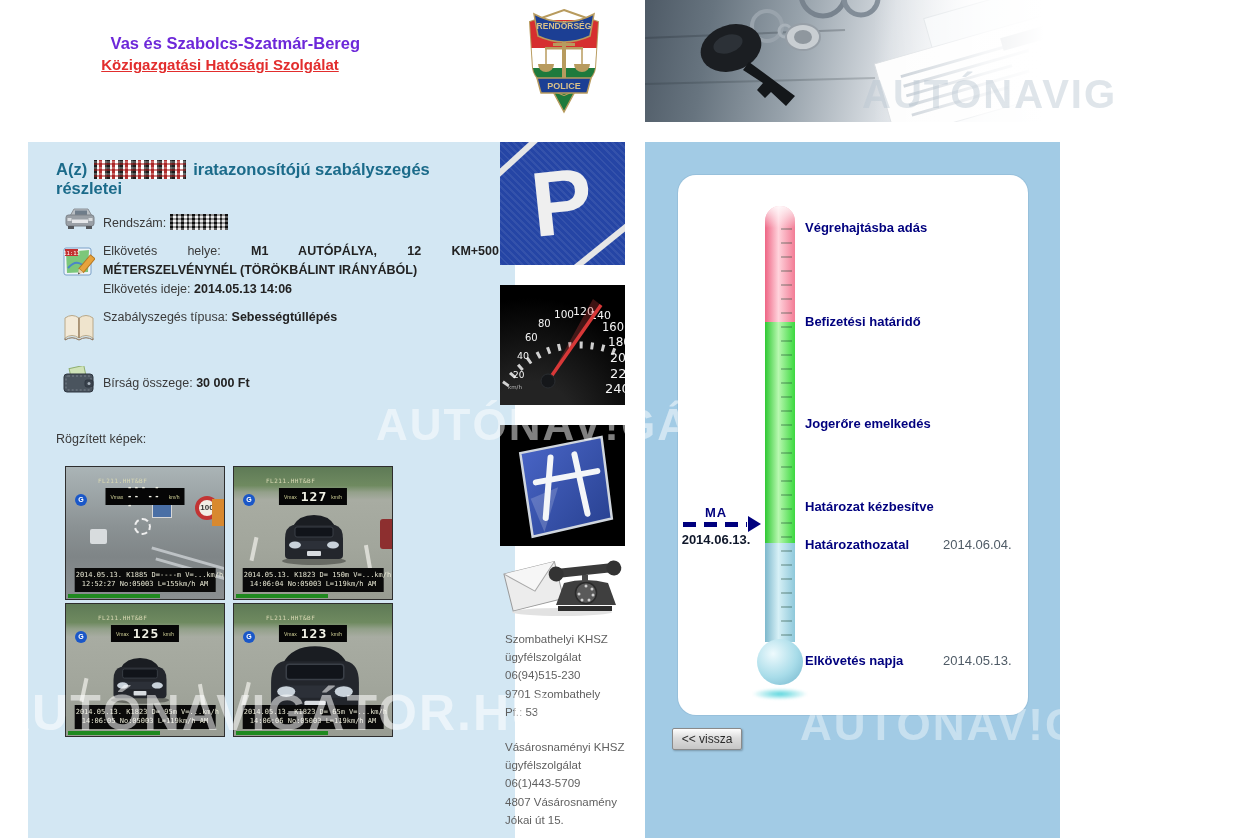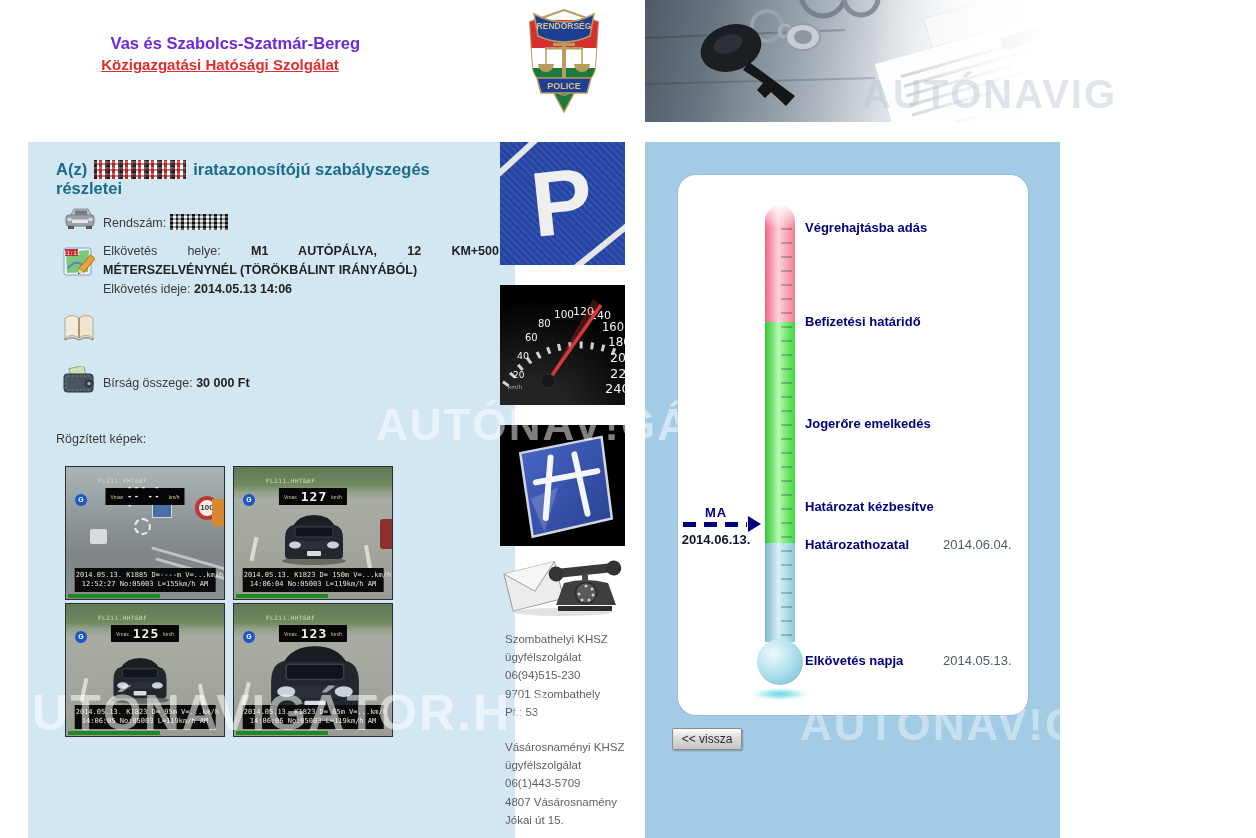--- a/index.html
+++ b/index.html
@@ -241,20 +241,24 @@
     </p>
   </div>
 
   <svg class="abs" style="left:35px; top:172px;" width="32" height="28" viewBox="0 0 32 28">
     <path d="M16,4 Q9,-1 2,4 L2,24 Q9,19 16,24 Z" fill="#f3ead8" stroke="#b9a888"></path>
     <path d="M16,4 Q23,-1 30,4 L30,24 Q23,19 16,24 Z" fill="#efe4cd" stroke="#b9a888"></path>
     <line x1="16" y1="4" x2="16" y2="24" stroke="#8a6d4f"></line>
     <path d="M2,24 L2,26 Q9,21.5 16,26 Q23,21.5 30,26 L30,24" fill="none" stroke="#8a6d4f"></path>
   </svg>
   <div class="abs dtext dblock" style="top:166px;">
+    <p style="margin:0;">
+      <span>Szabályszegés típusa:</span>
+      <b>Sebességtúllépés</b>
+    </p>
   </div>
 
   <svg class="abs" style="left:35px; top:224px;" width="32" height="28" viewBox="0 0 32 28">
     <g transform="rotate(-12 14 6)">
         <rect x="7" y="1" width="15" height="9" fill="#cfe3b8" stroke="#8fae6f"></rect>
       </g>
     <rect x="1" y="8" width="29" height="18" rx="3" fill="#4a545e" stroke="#2e3640"></rect>
     <rect x="3" y="10" width="25" height="14" rx="2" fill="none" stroke="#7a838c" stroke-dasharray="2 2"></rect>
     <rect x="22" y="14" width="8" height="7" rx="2" fill="#39424c" stroke="#2e3640"></rect>
     <circle cx="26" cy="17.5" r="1.5" fill="#aab4be"></circle>

